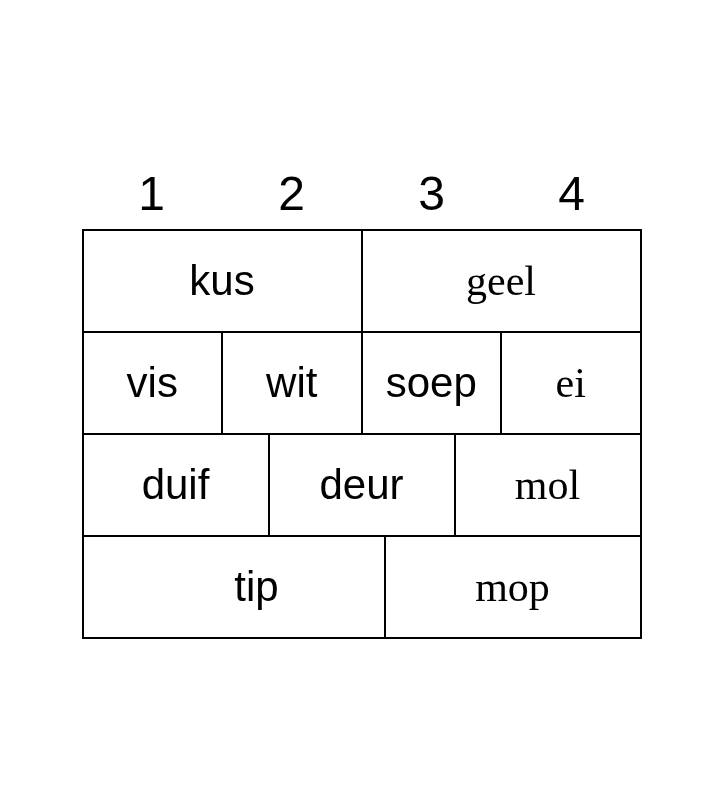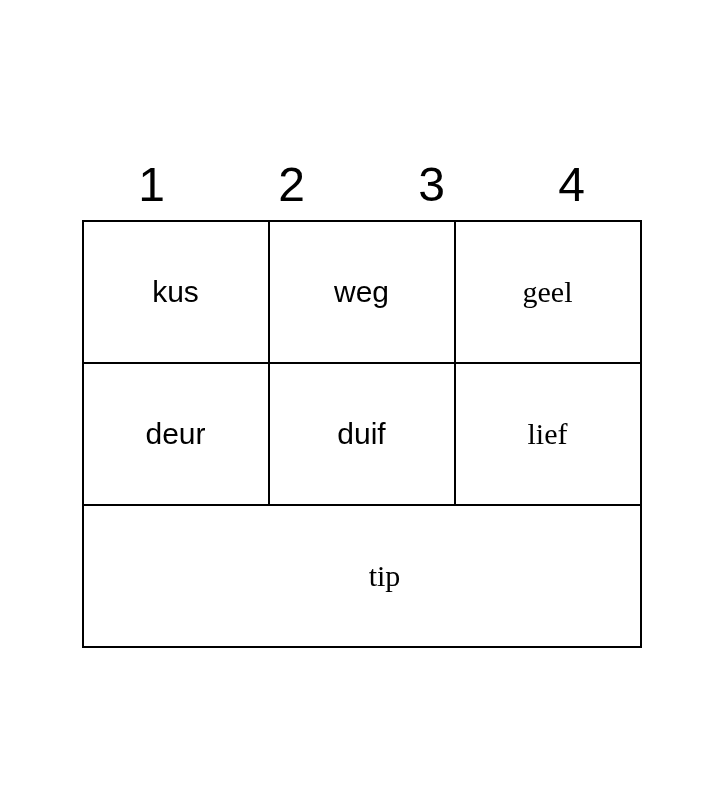--- a/index.html
+++ b/index.html
@@ -53,22 +53,22 @@
       border-bottom: none;
       margin-left: 46px;
     }
 
     .grid-cell {
       flex: 1;
       border-right: 2px solid #000;
       display: flex;
       align-items: center;
       justify-content: center;
-      height: 140px;
-      font-size: 30px;
+      height: 100px;
+      font-size: 42px;
       color: #000;
       font-weight: normal;
       text-align: right;
     }
 
     .grid-cell:last-child {
       border-right: none;
       font-family: Liberation Serif, serif;
     }
   </style>
@@ -78,25 +78,31 @@
 <div class="bingo-container">
   <div class="header-row">
     <div class="header-cell">1</div>
     <div class="header-cell">2</div>
     <div class="header-cell">3</div>
     <div class="header-cell">4</div>
   </div>
   <div class="grid">
     <div class="grid-row">
       <div class="grid-cell">kus</div>
-      <div class="grid-cell">weg</div>
       <div class="grid-cell">geel</div>
     </div>
     <div class="grid-row">
+      <div class="grid-cell">vis</div>
+      <div class="grid-cell">wit</div>
+      <div class="grid-cell">soep</div>
+      <div class="grid-cell">ei</div>
+    </div>
+    <div class="grid-row">
+      <div class="grid-cell">duif</div>
       <div class="grid-cell">deur</div>
-      <div class="grid-cell">duif</div>
-      <div class="grid-cell">lief</div>
+      <div class="grid-cell">mol</div>
     </div>
     <div class="grid-row">
       <div class="grid-cell">tip</div>
+      <div class="grid-cell">mop</div>
     </div>
   </div>
 </div>
 
 </body></html>

